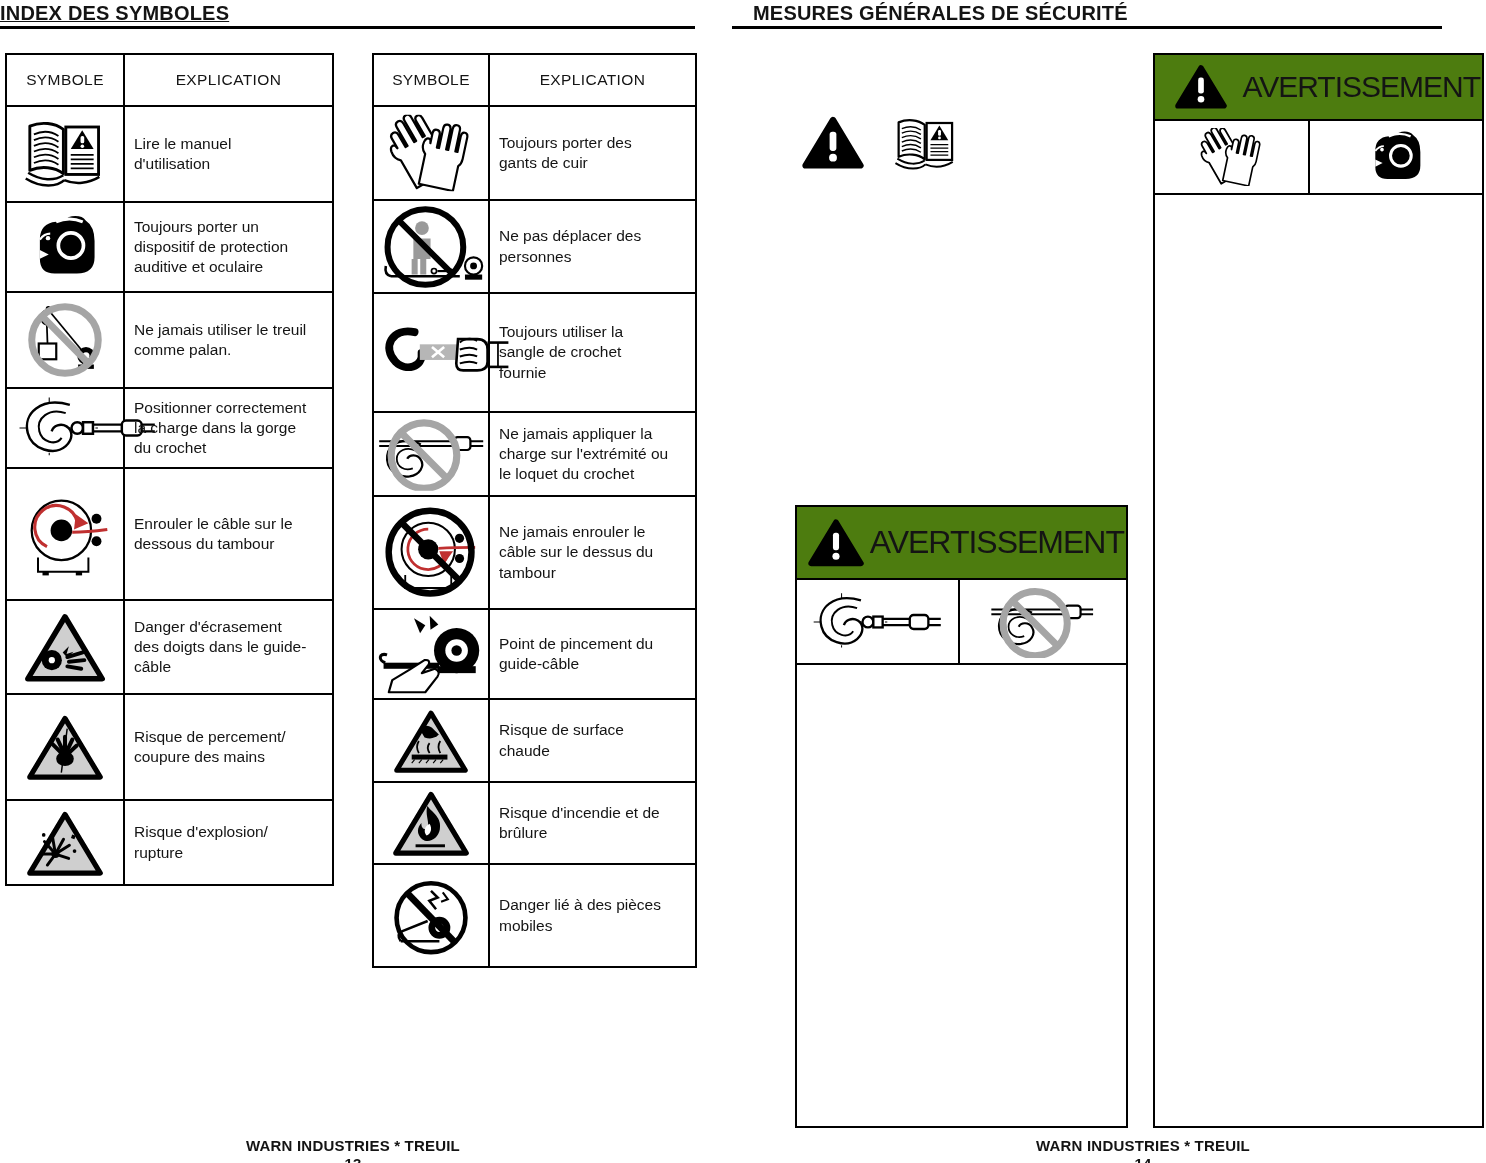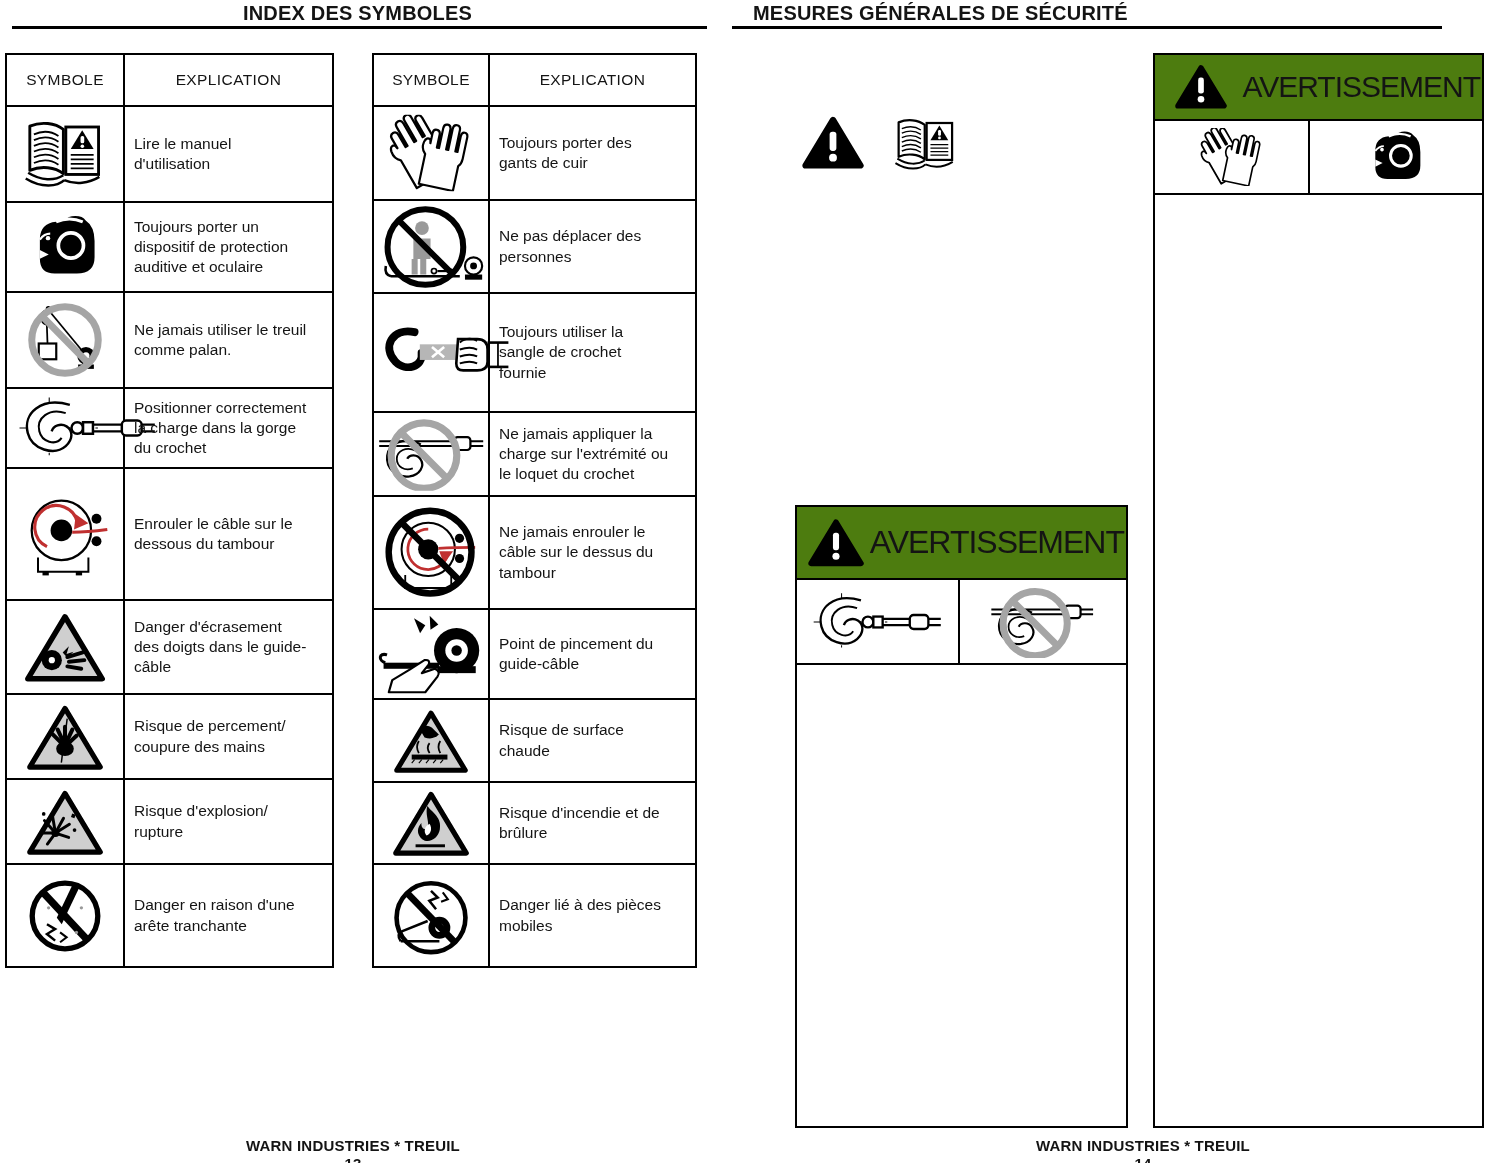--- a/index.html
+++ b/index.html
@@ -1,19 +1,19 @@
 <!DOCTYPE html>
 <html><head>
 <meta charset="utf-8">
 <style>
   html,body{margin:0;padding:0;background:#fff;}
   body{width:1486px;height:1163px;position:relative;font-family:"Liberation Sans",sans-serif;color:#141414;overflow:hidden;}
   
   .title-band{position:absolute;top:0;box-sizing:border-box;border-bottom:3px solid #000;padding:2px 0 1px 0;}
-  #title-left{left:12px;width:695px;text-align:center;padding-right:4px;}
+  #title-left{left:0;width:695px;text-align:left;padding-right:4px;text-decoration:underline;}
   #title-right{left:732px;width:710px;text-align:left;padding-left:21px;}
   .title-band h1{display:inline;margin:0;font-size:20px;font-weight:700;letter-spacing:0.2px;}
   
   table.symbols{position:absolute;border-collapse:collapse;table-layout:fixed;background:#fff;}
   table.symbols,.symbols td,.symbols th{border:2px solid #000;}
   .symbols th{font-weight:400;font-size:15.5px;letter-spacing:0.4px;padding:16px;}
   .symbols td.sym{text-align:center;vertical-align:middle;padding:2px;}
   .symbols td.exp{font-size:15.5px;line-height:1.3;padding:4px 4px 4px 9px;white-space:pre-line;vertical-align:middle;}
   #table1{left:5px;top:53px;width:327px;}
   #table2{left:372px;top:53px;width:323px;}
@@ -233,21 +233,21 @@
           <line x1="58" y1="62" x2="78" y2="56"></line>
               <line x1="60" y1="68" x2="80" y2="66"></line>
               <line x1="58" y1="74" x2="76" y2="77"></line>
         </g>
       </svg>
     </td>
     <td class="exp">Danger d'écrasement
 des doigts dans le guide-
 câble</td>
   </tr>
-  <tr style="height:85px">
+  <tr style="height:106px">
     <td class="sym">
       <svg width="82" height="72" viewBox="0 0 110 98">
         <use href="#sym-tri"></use>
         <line x1="58" y1="24" x2="50" y2="84" stroke="#000" stroke-width="2"></line>
         <g stroke="#000" stroke-width="5.5" stroke-linecap="round">
           <line x1="55" y1="62" x2="38" y2="45"></line>
               <line x1="55" y1="60" x2="45" y2="39"></line>
               <line x1="55" y1="58" x2="55" y2="35"></line>
           <line x1="55" y1="60" x2="65" y2="39"></line>
               <line x1="55" y1="62" x2="71" y2="47"></line>
@@ -272,36 +272,20 @@
           <line x1="42" y1="64" x2="31" y2="79"></line>
         </g>
         <circle cx="42" cy="64" r="5.5" fill="#000"></circle>
         <rect x="64" y="38" width="5" height="5" fill="#000" transform="rotate(20 66 40)"></rect>
         <circle cx="68" cy="60" r="2.5" fill="#000"></circle>
             <circle cx="26" cy="38" r="2.5" fill="#000"></circle>
       </svg>
     </td>
     <td class="exp">Risque d'explosion/
 rupture</td>
-  </tr>
-  <tr style="height:103px">
-    <td class="sym">
-      <svg width="82" height="82" viewBox="0 0 100 100">
-        <circle cx="50" cy="50" r="40" fill="none" stroke="#000" stroke-width="6.5"></circle>
-        <polygon points="60,10 68,14 46,60 40,52" fill="#000"></polygon>
-        <line x1="23" y1="21" x2="79" y2="81" stroke="#000" stroke-width="9"></line>
-        <polyline points="28,60 38,66 28,72 38,80" fill="none" stroke="#000" stroke-width="3"></polyline>
-        <polyline points="44,70 52,76 44,82" fill="none" stroke="#000" stroke-width="2.5"></polyline>
-        <circle cx="30" cy="40" r="2" fill="#999"></circle>
-            <circle cx="64" cy="70" r="2" fill="#999"></circle>
-            <circle cx="70" cy="40" r="2" fill="#999"></circle>
-      </svg>
-    </td>
-    <td class="exp">Danger en raison d'une
-arête tranchante</td>
   </tr>
 </tbody>
   </table>
 
 <table class="symbols" id="table2">
   <colgroup>
       <col style="width:116px">
       <col style="width:207px">
     </colgroup>
   <tbody>

